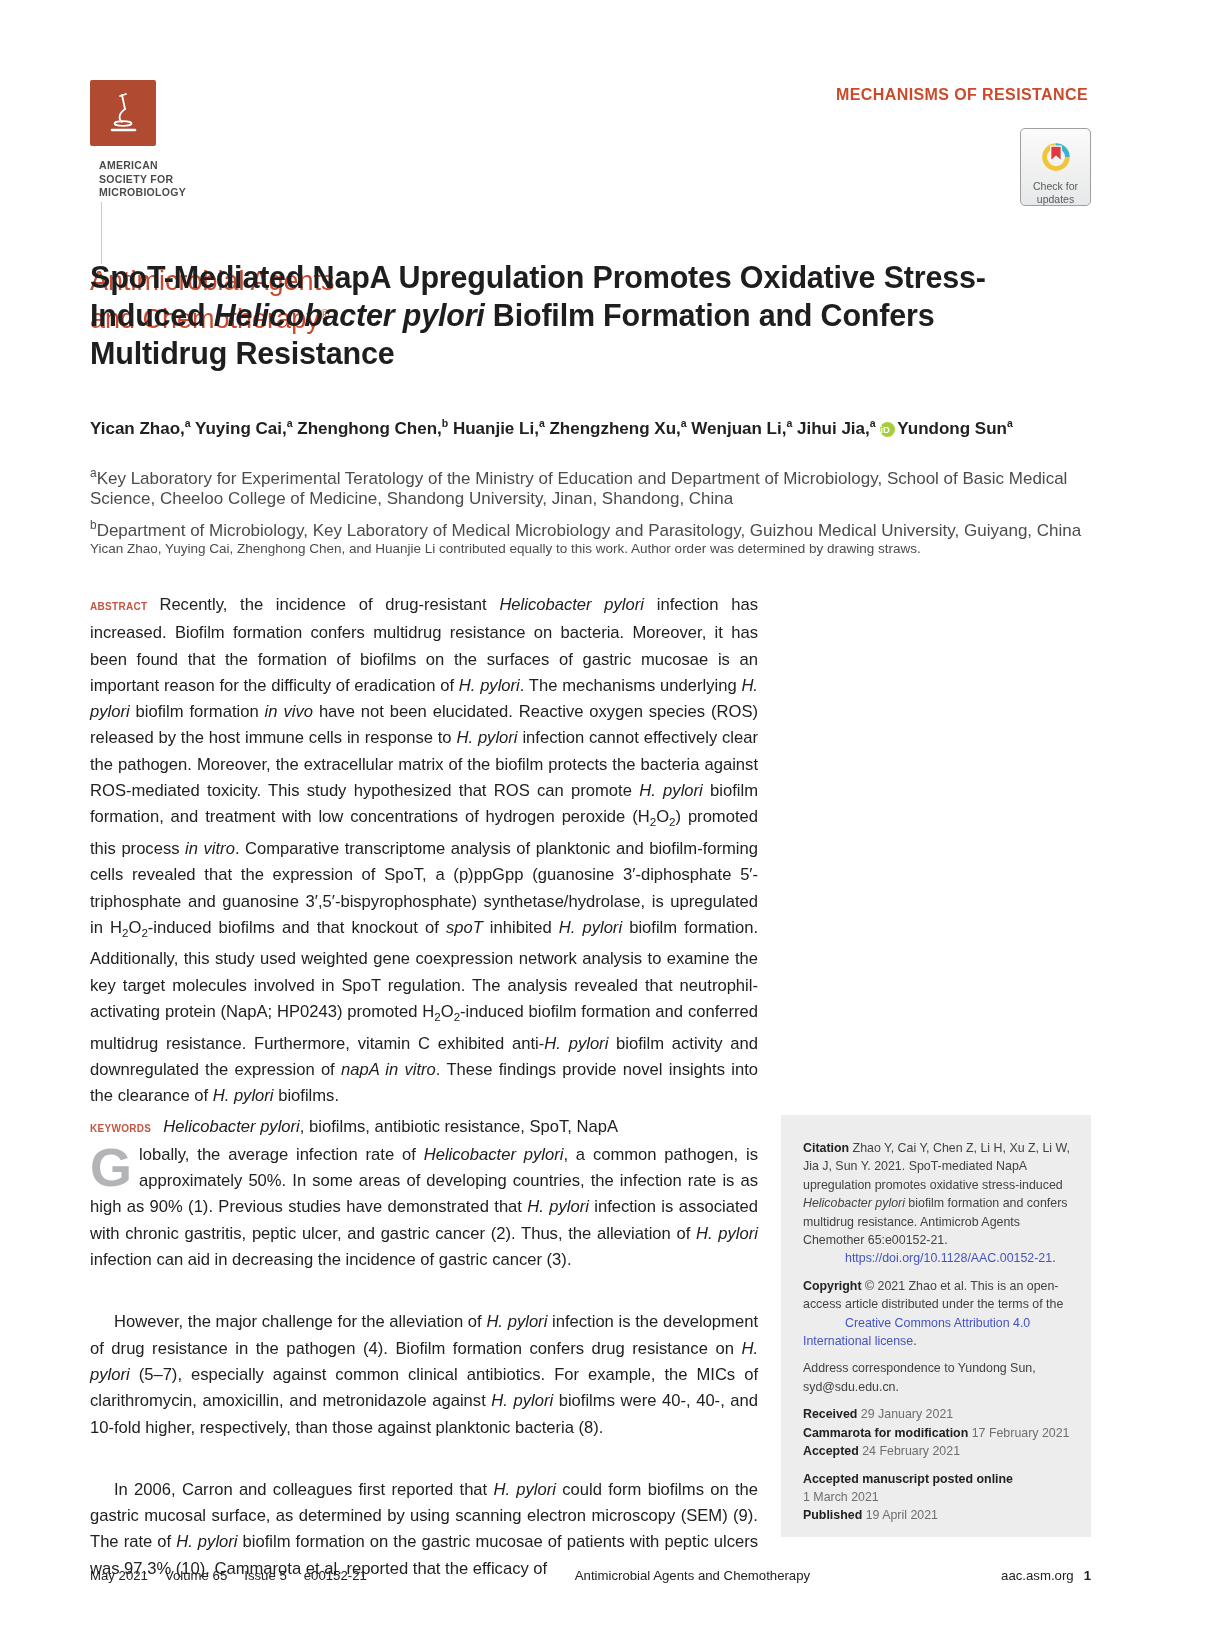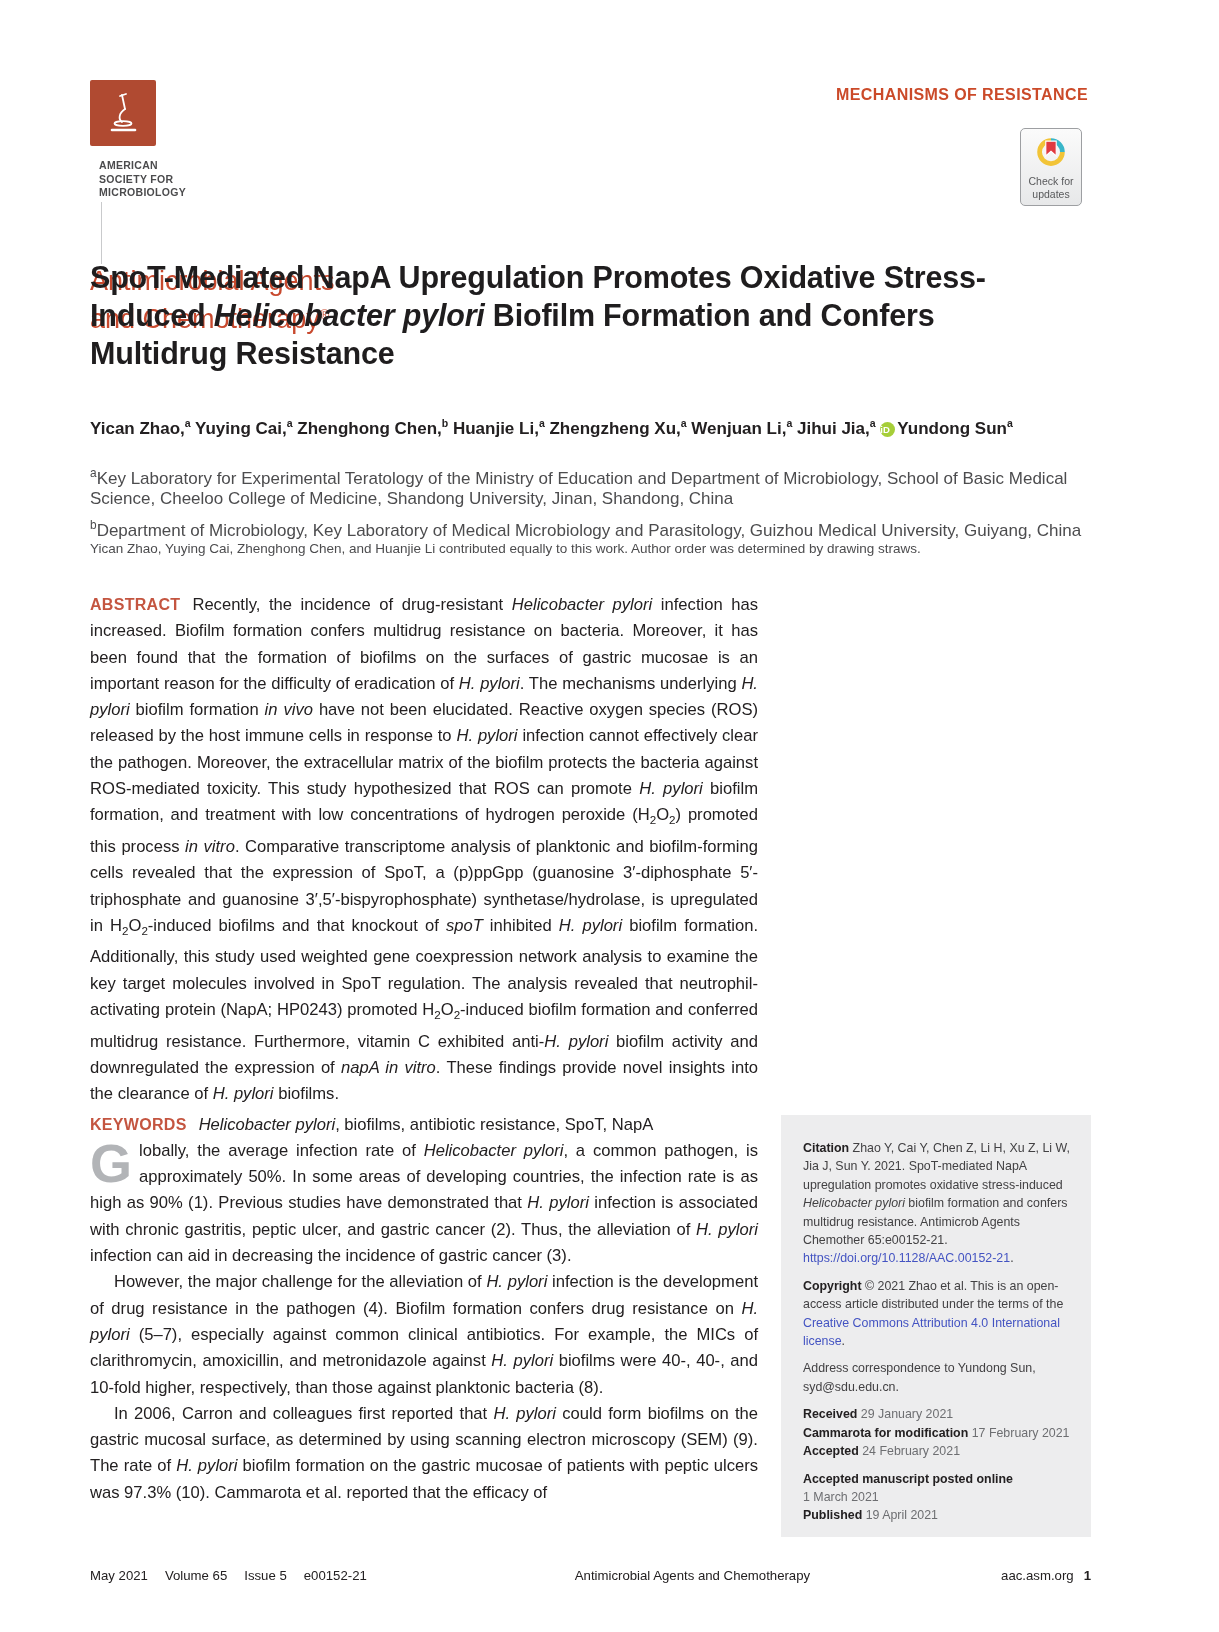--- a/index.html
+++ b/index.html
@@ -17,51 +17,51 @@
   .page{position:relative;width:1219px;height:1632px;background:#ffffff;margin:0 auto;overflow:hidden;}
 
   
   .header-left{position:absolute;left:90px;top:80px;display:flex;align-items:flex-start;flex-direction:column;}
   .asm-logo{width:66px;height:66px;background:var(--brick);border-radius:2px;display:flex;align-items:center;justify-content:center;}
   .asm-text{margin-left:9px;margin-top:13px;font-size:10.5px;font-weight:bold;color:#4b4b4d;line-height:13.5px;letter-spacing:.3px;}
   .hdr-divider{width:1px;background:#c9cacc;height:62px;margin:2px 11px 0 11px;}
   .journal-name{font-size:27px;color:var(--accent);line-height:33px;margin-top:1px;font-weight:400;}
   .journal-name .reg{font-size:13px;vertical-align:9px;}
   .section-label{position:absolute;right:131px;top:86px;color:#cb4a29;font-weight:bold;font-size:16px;letter-spacing:.4px;}
-  .check-badge{position:absolute;left:1020px;top:128px;width:62px;height:78px;border:1px solid #9d9fa2;border-radius:5px;background:linear-gradient(#fbfbfb,#e7e8e9);display:flex;flex-direction:column;align-items:center;padding-top:6px;cursor:pointer;}
+  .check-badge{position:absolute;left:1020px;top:128px;width:71px;height:78px;border:1px solid #9d9fa2;border-radius:5px;background:linear-gradient(#fbfbfb,#e7e8e9);display:flex;flex-direction:column;align-items:center;padding-top:6px;cursor:pointer;justify-content:flex-end;}
   .check-badge .txt{font-size:10.5px;color:#58595b;line-height:12.5px;text-align:center;margin-top:2px;}
 
   
   .title{position:absolute;left:90px;top:258px;width:1010px;font-size:30.5px;font-weight:bold;color:#1f1d1e;line-height:38px;letter-spacing:-.2px;}
   .authors{position:absolute;left:90px;top:417px;width:1010px;font-size:17px;font-weight:bold;color:var(--ink);}
   .authors sup{font-size:62%;}
   .affiliations{position:absolute;left:90px;top:463px;width:1000px;font-size:17px;color:var(--aff-gray);line-height:20px;}
   .affiliations .aff{margin-bottom:6px;}
   .affiliations sup{font-size:70%;}
   .contrib{position:absolute;left:90px;top:541px;width:1000px;font-size:13.5px;color:var(--aff-gray);}
 
   
   .main{position:absolute;left:90px;top:592px;width:668px;font-size:16.6px;line-height:26.3px;color:var(--ink);text-align:justify;}
   .abstract{margin:0;}
-  .inline-label{color:var(--label-red);font-weight:bold;margin-right:12px;font-size:16px;letter-spacing:.3px;}
+  .inline-label{color:var(--label-red);font-weight:bold;margin-right:12px;font-size:10px;letter-spacing:.3px;}
   .keywords{margin-top:4px;}
   .intro-first{margin-top:58px;}
   .body-p{margin:0;}
-  .indent{text-indent:24px;}
+  .indent{text-indent:24px;margin-top:36px;}
   .dropcap{float:left;font-size:54px;line-height:42px;padding:4px 7px 0 0;color:#b2b4b7;font-weight:bold;}
   .it{font-style:italic;}
   .bd{font-weight:bold;color:var(--ink);}
   sub{font-size:70%;}
   sup{font-size:65%;}
 
   
   .sidebar{position:absolute;left:781px;top:1115px;width:310px;height:422px;background:var(--box-bg);padding:24px 20px 18px 22px;font-size:12.4px;line-height:18.4px;color:#424143;text-align:left;}
   .sidebar p{margin:0 0 9px 0;}
   .sidebar .dates p{margin:0;}
-  .link{color:var(--link);cursor:pointer;}
+  .link{color:var(--link);cursor:pointer;margin-left:42px;}
   .muted{color:var(--muted);font-weight:normal;}
   .orcid{display:inline-block;width:15px;height:15px;border-radius:50%;background:#a6ce39;color:#fff;font-size:9.5px;font-weight:bold;text-align:left;line-height:15px;vertical-align:1px;margin-right:2px;letter-spacing:0;}
 
   
   .footer{position:absolute;left:90px;right:128px;top:1568px;display:flex;justify-content:space-between;align-items:baseline;font-size:13.2px;color:var(--ink);text-align:right;}
   .footer .issue span{margin-right:17px;}
   .footer .pageno{font-weight:bold;margin-left:10px;}
 </style>
 </head>
 <body>

